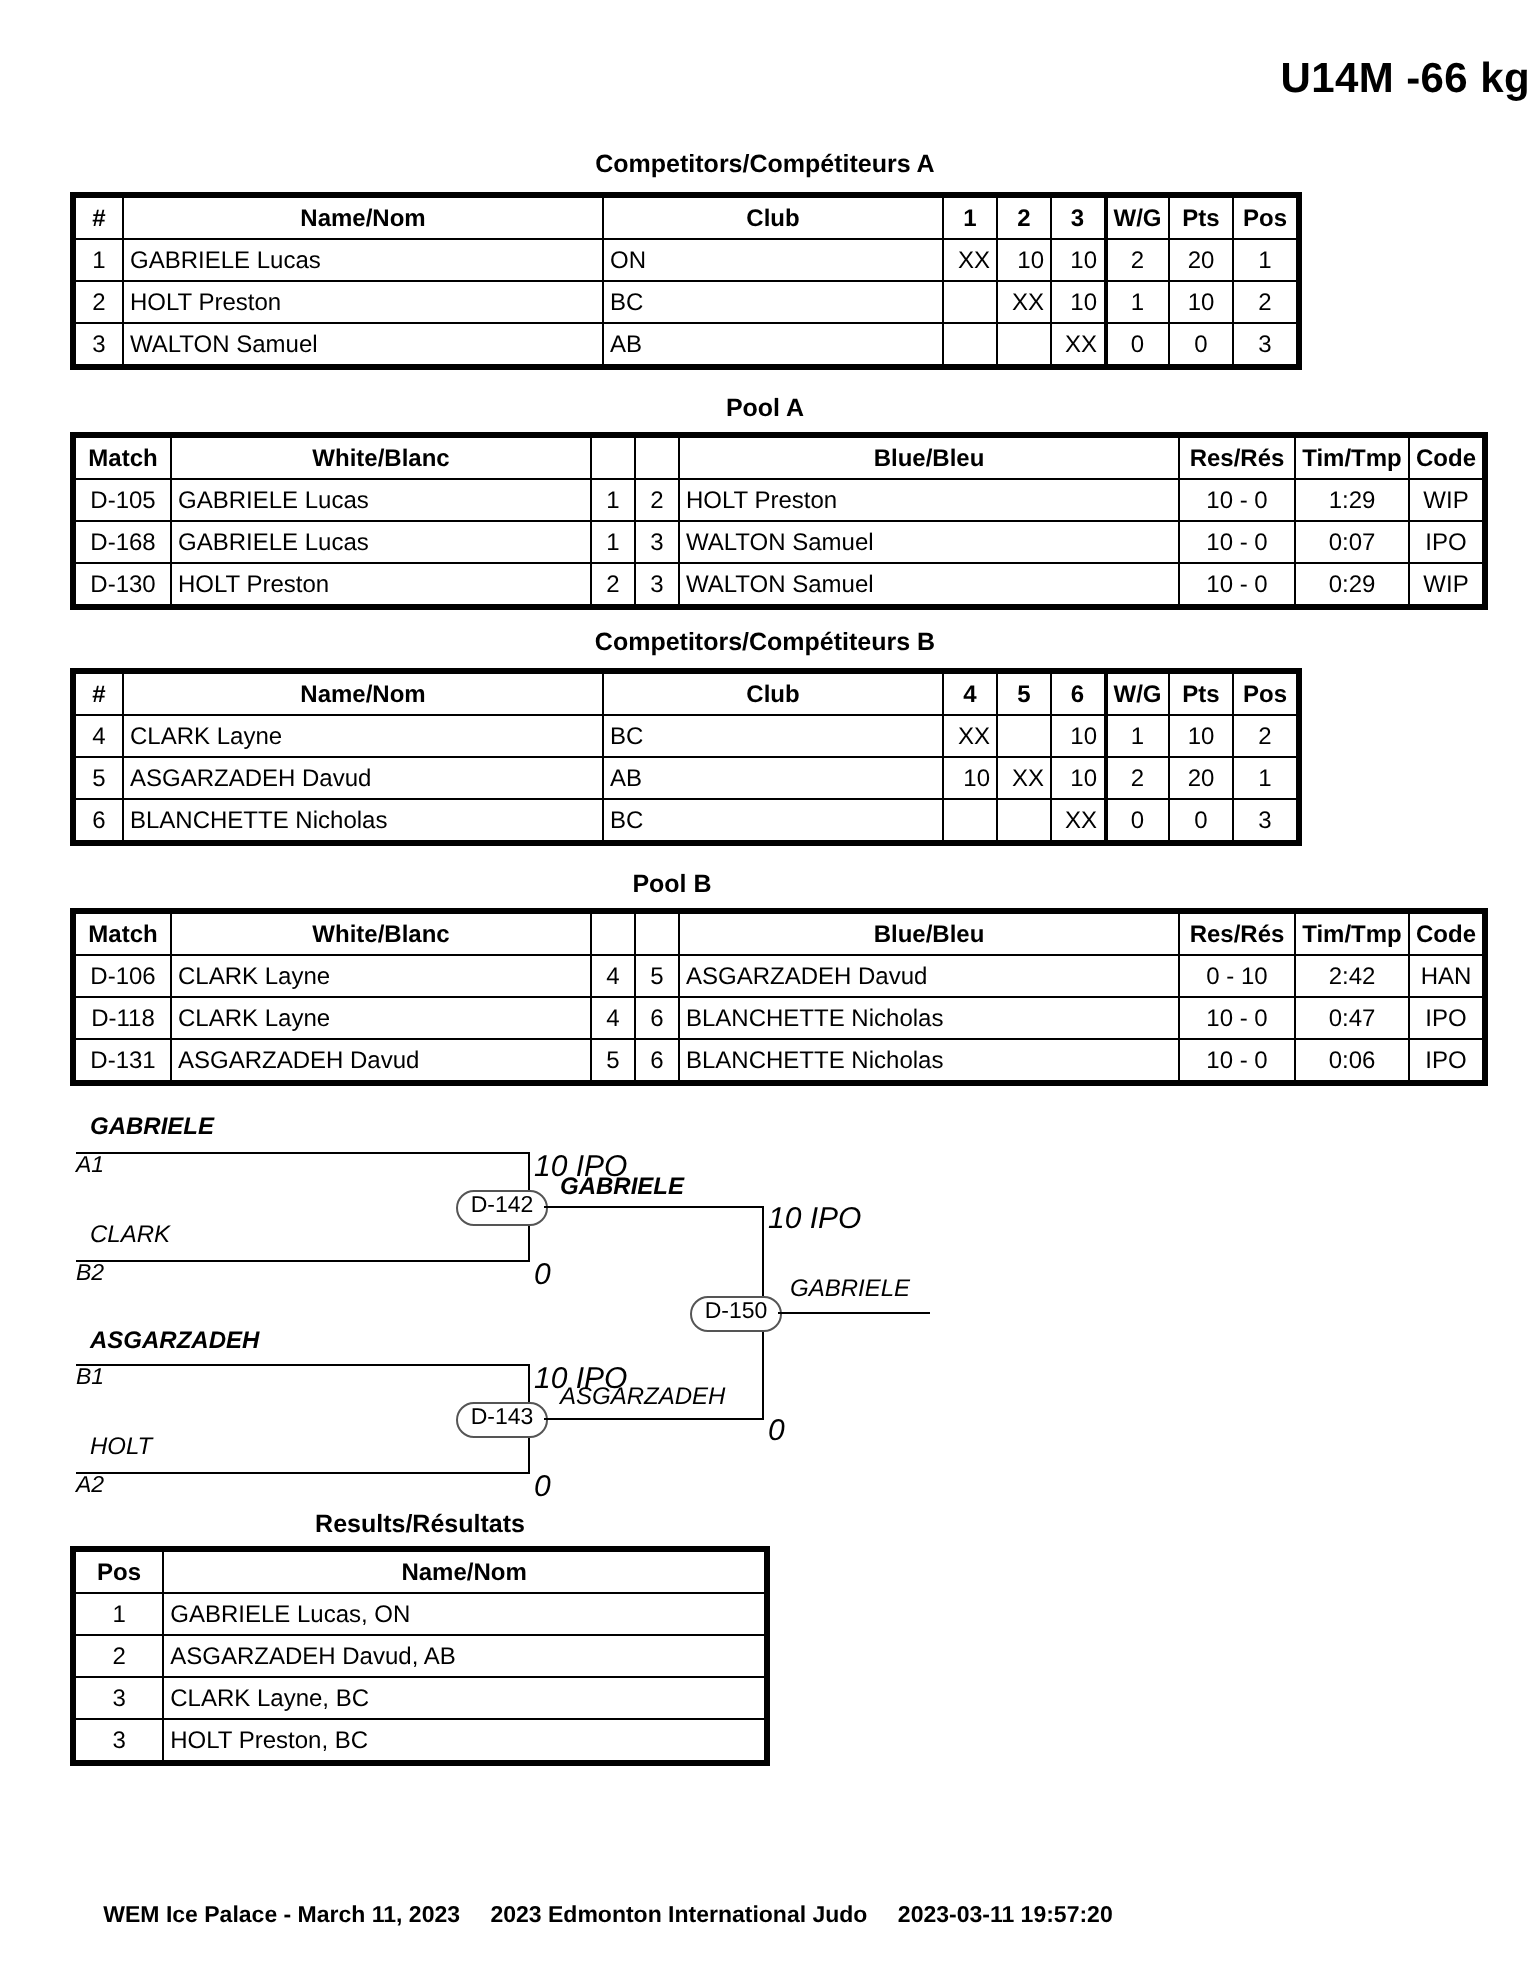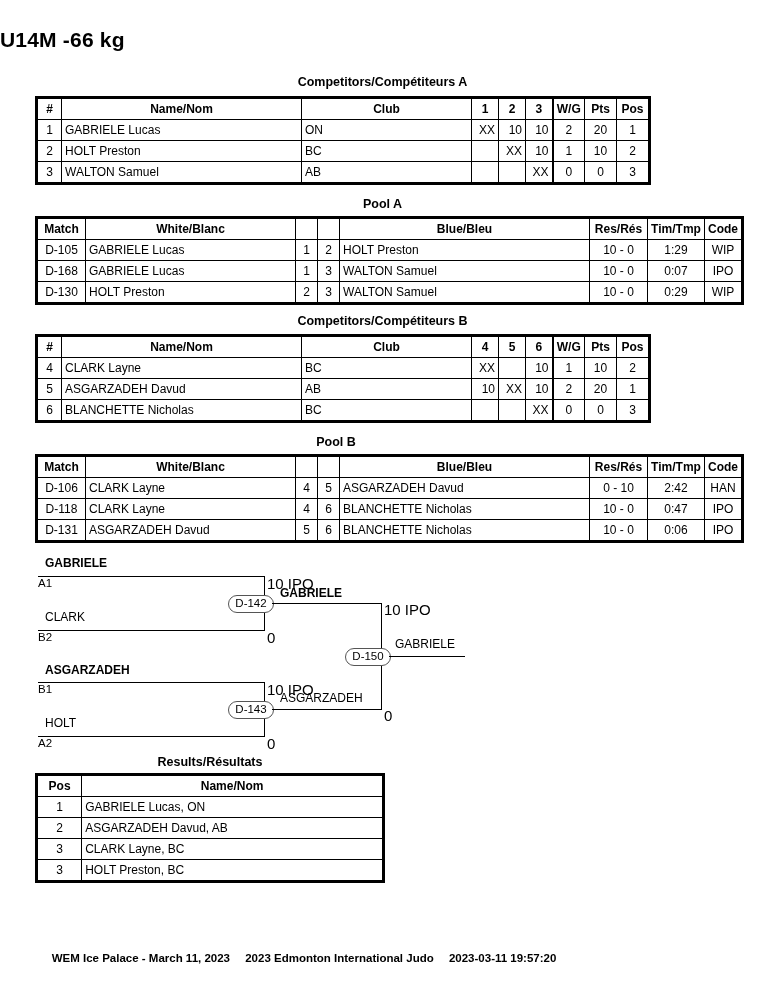--- a/index.html
+++ b/index.html
@@ -14,21 +14,21 @@
     font-family: "Liberation Sans", sans-serif;
     color: #000000;
     overflow: hidden;
   }
 
   .page-title {
     position: absolute;
     top: 28px;
     left: 0;
     width: 765px;
-    text-align: left;
+    text-align: right;
     font-size: 21px;
     font-weight: bold;
     letter-spacing: 0.2px;
   }
 
   .section-title {
     position: absolute;
     font-size: 12.5px;
     font-weight: bold;
     text-align: center;
@@ -93,20 +93,21 @@
     position: absolute;
     left: 0;
     top: 548px;
     width: 765px;
     height: 215px;
   }
   .bracket .label {
     position: absolute;
     font-size: 12px;
     white-space: nowrap;
+    font-style: italic;
   }
   .bracket .name-top {
     font-weight: bold;
     font-size: 12px;
   }
   .bracket .seed {
     font-size: 11.5px;
   }
   .bracket .score {
     font-size: 15px;

